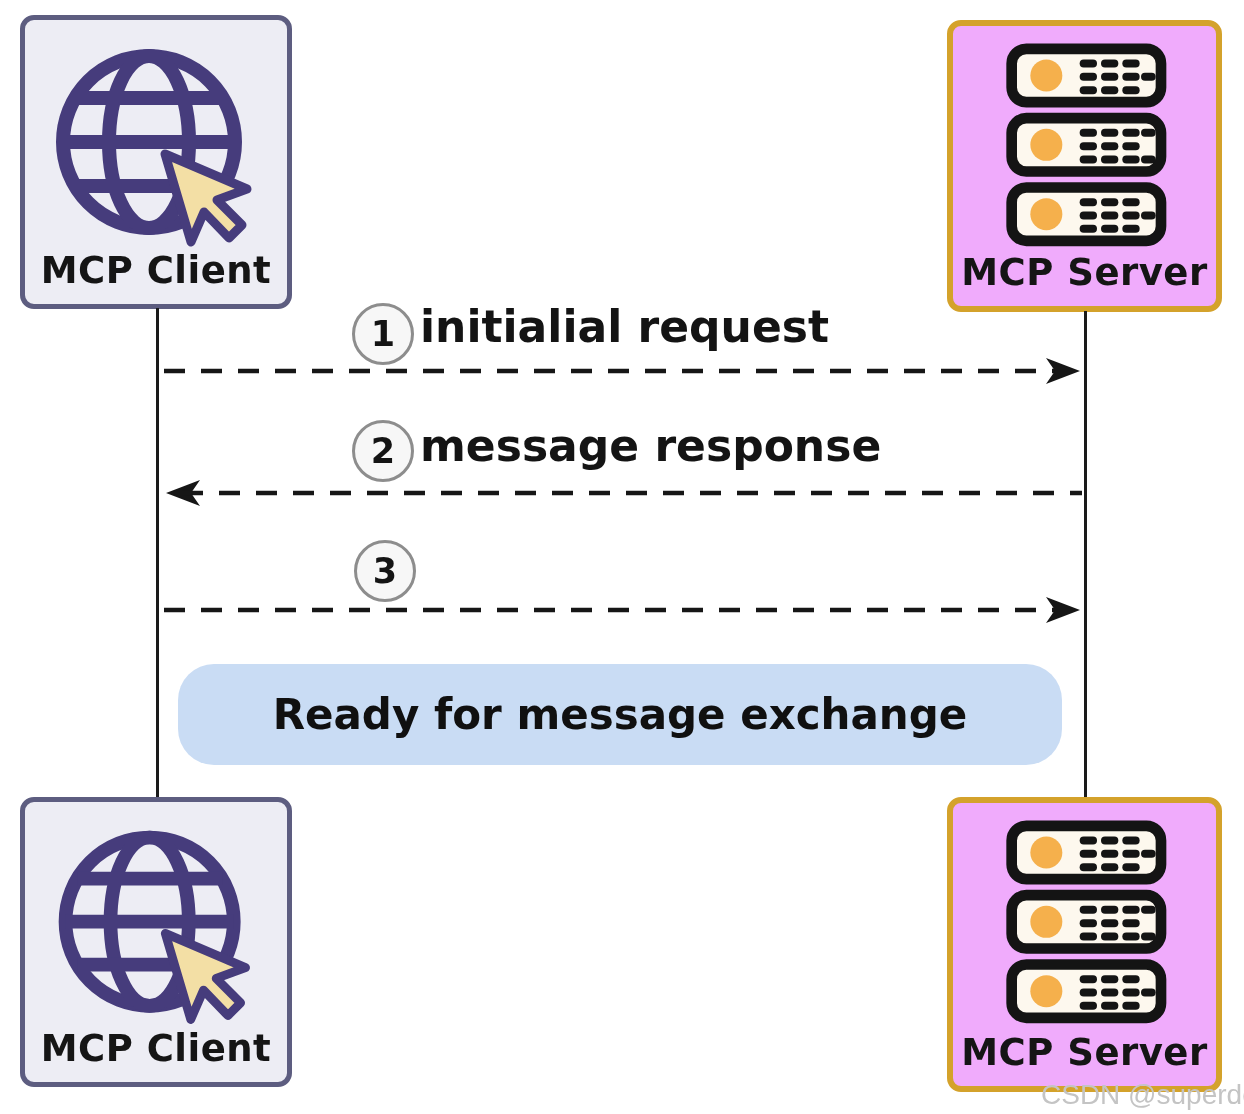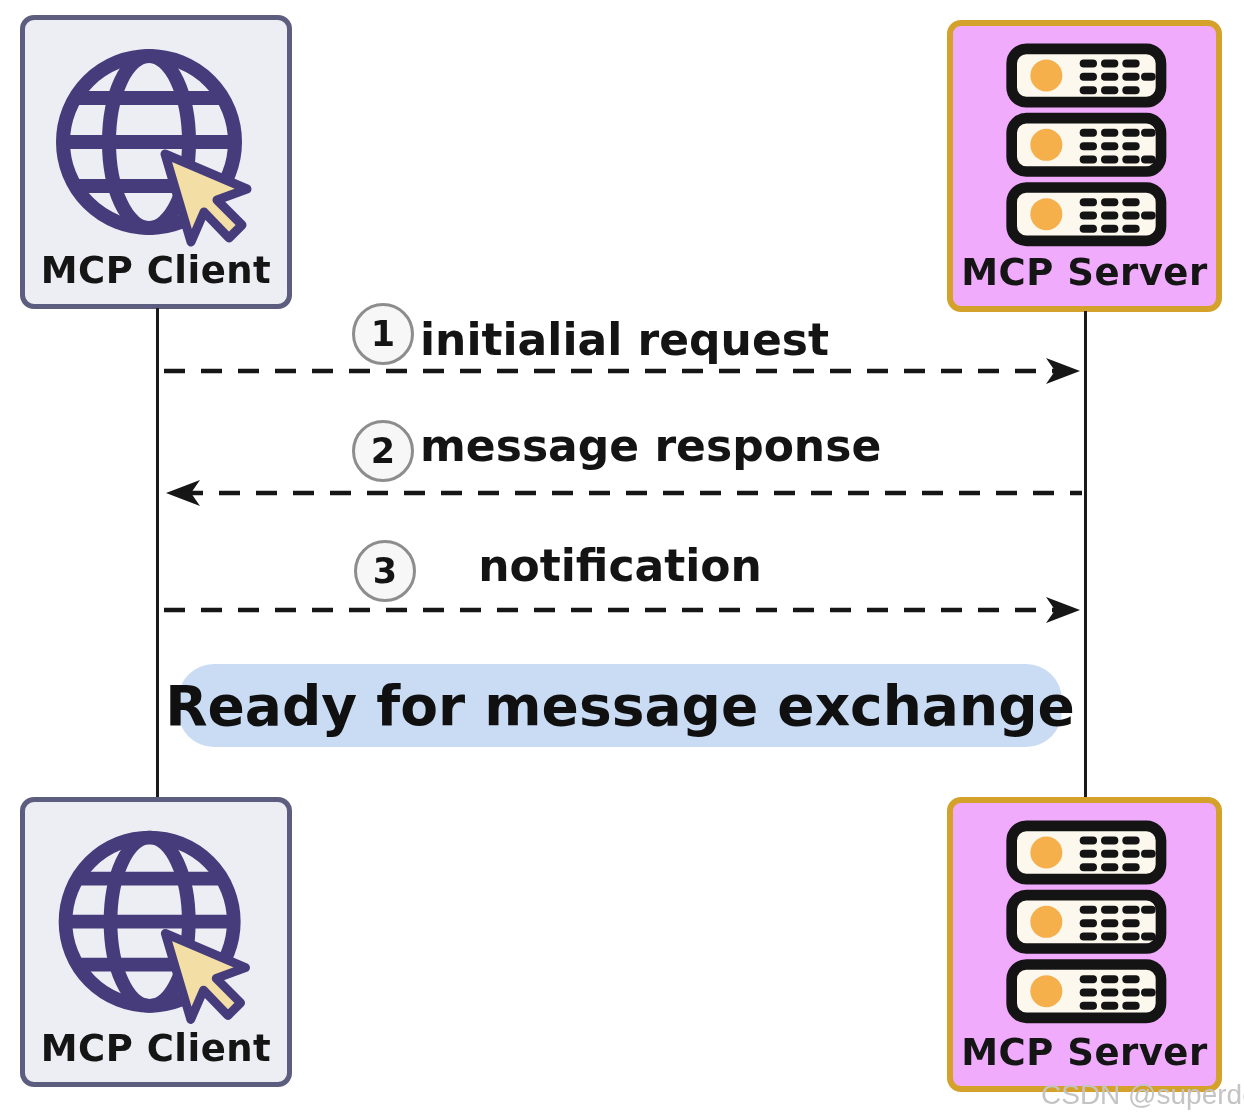--- a/index.html
+++ b/index.html
@@ -33,24 +33,24 @@
   }
   .msg-label{
     position:absolute;left:420px;width:400px;text-align:center;
     font-size:44px;font-weight:600;color:#141414;white-space:nowrap;
   }
   .arrow{position:absolute;left:158px;width:930px;height:30px;}
   .arrow line{stroke:#161616;stroke-width:4.5;stroke-dasharray:21 16;}
   .arrow polygon{fill:#161616;}
   
   #banner{
-    position:absolute;left:178px;top:664px;width:884px;height:83px;
+    position:absolute;left:178px;top:664px;width:884px;height:101px;
     background:#c9dcf4;border-radius:36px;
     display:flex;align-items:center;justify-content:center;
-    font-size:55px;font-weight:600;color:#101010;white-space:nowrap;
+    font-size:42px;font-weight:600;color:#101010;white-space:nowrap;
   }
   
   #watermark{
     position:absolute;left:1041px;top:1079px;font-size:28px;color:#c4c4c4;
     font-family:"Liberation Sans",sans-serif;white-space:nowrap;
   }
 </style>
 </head>
 <body>
 
@@ -120,35 +120,34 @@
         </g>
       </svg>
     </span>
     <div class="actor-label">MCP Server</div>
   </div>
 
   <div class="lifeline" id="lifeline-left"></div>
   <div class="lifeline" id="lifeline-right"></div>
 
   <div class="badge" style="left:352px;top:303px">1</div>
-  <div class="msg-label" style="top:314px">initialial request</div>
+  <div class="msg-label" style="top:301px">initialial request</div>
   <svg class="arrow" style="top:356px" width="930" height="30">
     <line x1="6" y1="15" x2="906" y2="15"></line>
     <polygon points="922,15 888,2 897,15 888,28"></polygon>
   </svg>
 
   <div class="badge" style="left:352px;top:420px">2</div>
   <div class="msg-label" style="top:420px">message response</div>
   <svg class="arrow" style="top:478px" width="930" height="30">
     <polygon points="8,15 42,2 33,15 42,28"></polygon>
     <line x1="24" y1="15" x2="924" y2="15"></line>
   </svg>
 
   <div class="badge" style="left:354px;top:540px">3</div>
-  <div class="msg-label" style="top:540px">notification</div>
   <svg class="arrow" style="top:595px" width="930" height="30">
     <line x1="6" y1="15" x2="906" y2="15"></line>
     <polygon points="922,15 888,2 897,15 888,28"></polygon>
   </svg>
 
   <div id="banner">Ready for message exchange</div>
 
   <div class="actor client" id="client-bottom">
     <span class="icon">
       <svg width="225" height="225" viewBox="0 0 230 230">

